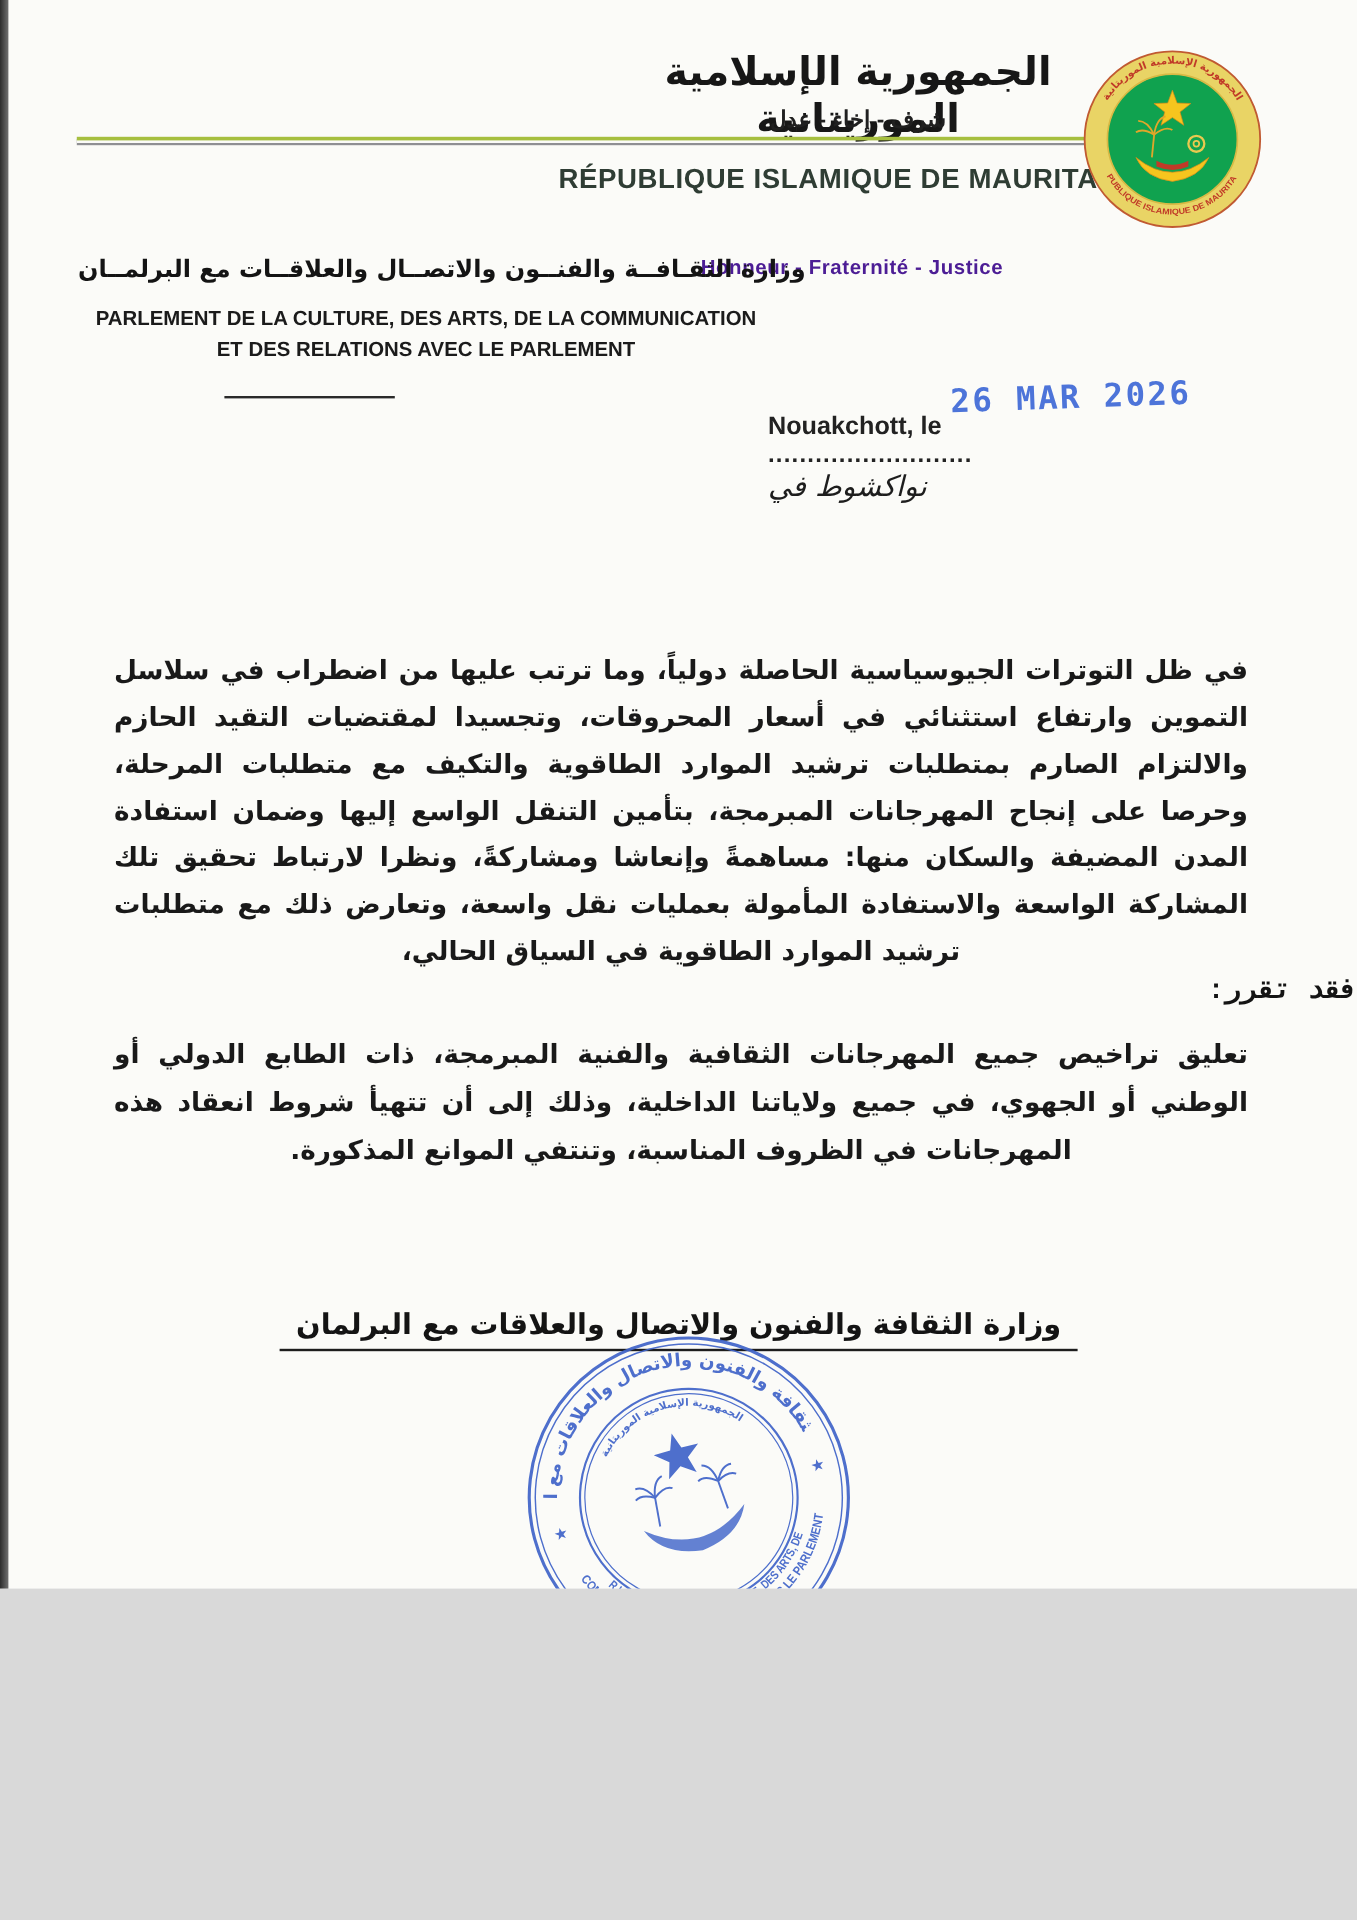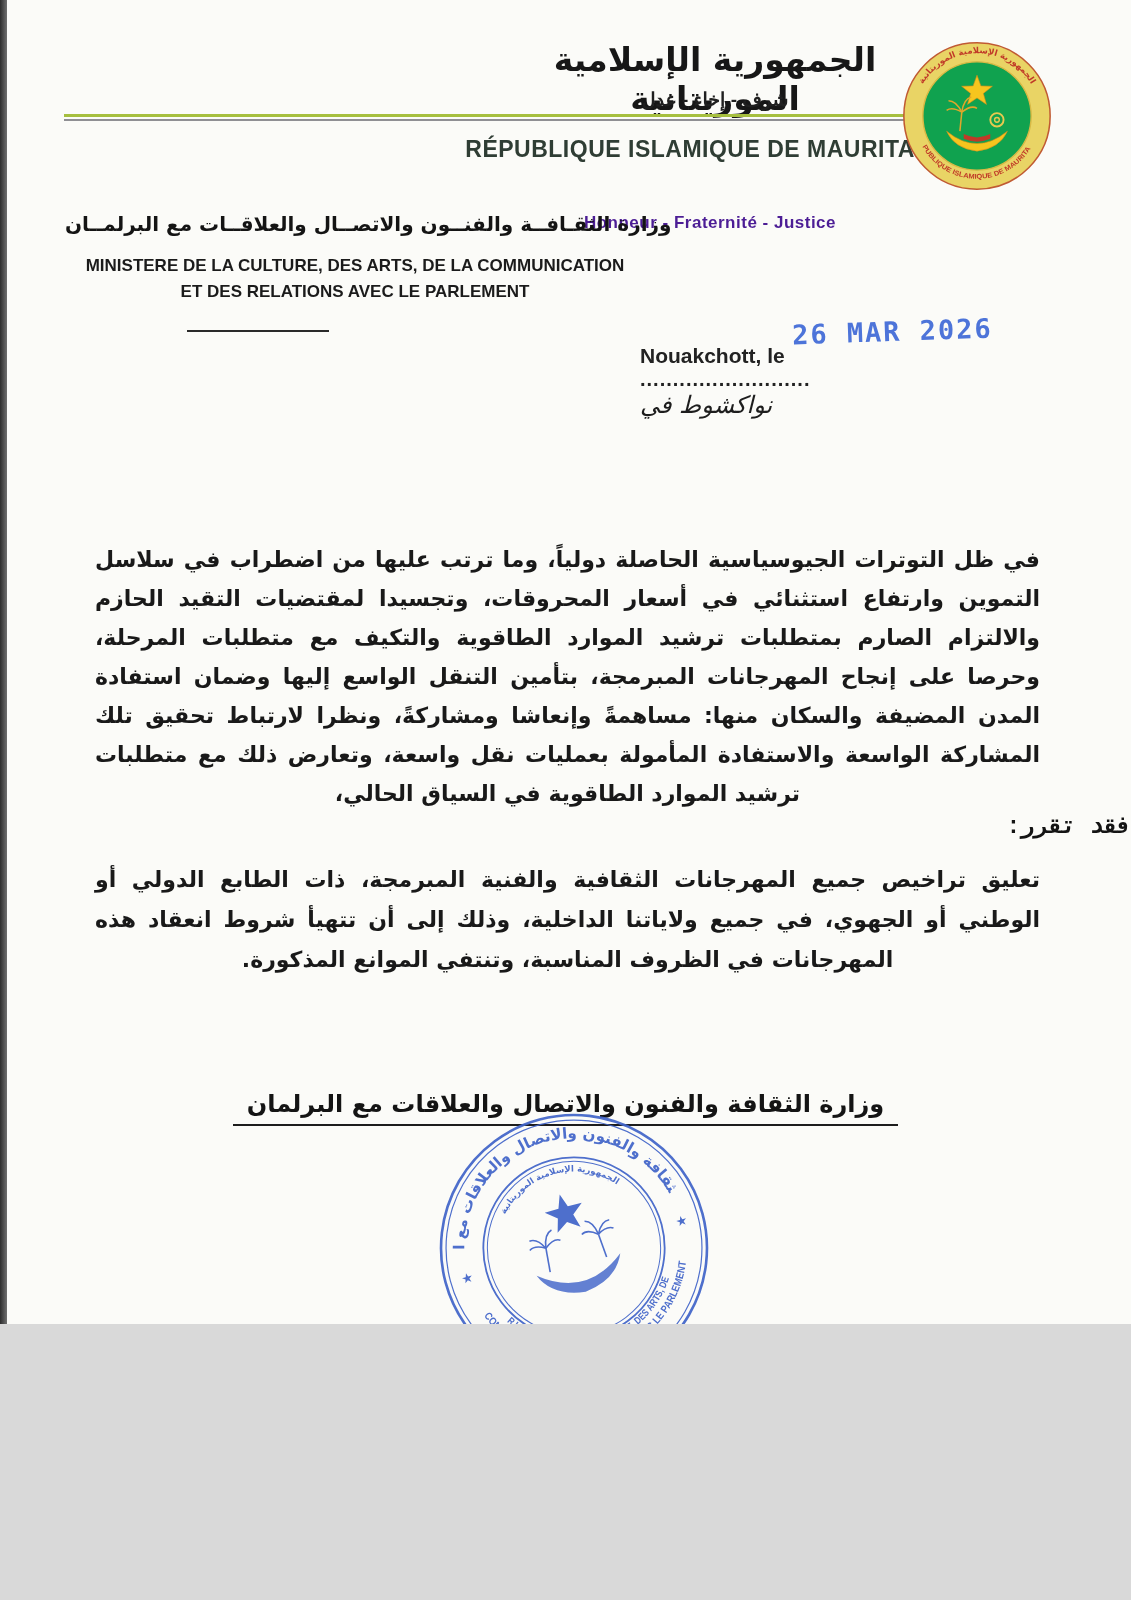--- a/index.html
+++ b/index.html
@@ -163,21 +163,21 @@
       <path d="M 64 76 Q 74 68 80 72"></path>
     </g>
     <g stroke="#e8c94f" fill="none">
       <circle cx="101" cy="84" r="7" stroke-width="2"></circle>
       <circle cx="101" cy="84" r="2.5" stroke-width="1.5"></circle>
     </g>
     <path d="M 66 99 Q 80 106 94 99 L 94 104 Q 80 110 66 104 Z" fill="#c03a28"></path>
   </svg>
 
   <div class="ministry-arabic">وزارة الثقـافــة والفنــون والاتصــال والعلاقــات مع البرلمــان</div>
-  <div class="ministry-french-1">MINISTERE DE LA CULTURE, DES ARTS, DE LA COMMUNICATION</div>
+  <div class="ministry-french-1">PARLEMENT DE LA CULTURE, DES ARTS, DE LA COMMUNICATION</div>
   <div class="ministry-french-2">ET DES RELATIONS AVEC LE PARLEMENT</div>
   <div class="ministry-underline"></div>
 
   <div class="dateline">
     <span class="city-fr">Nouakchott, le</span>
       <span class="dots">..........................</span>
       <span class="city-ar">نواكشوط في</span>
   </div>
   <div class="date-stamp">26 MAR 2026</div>
 

